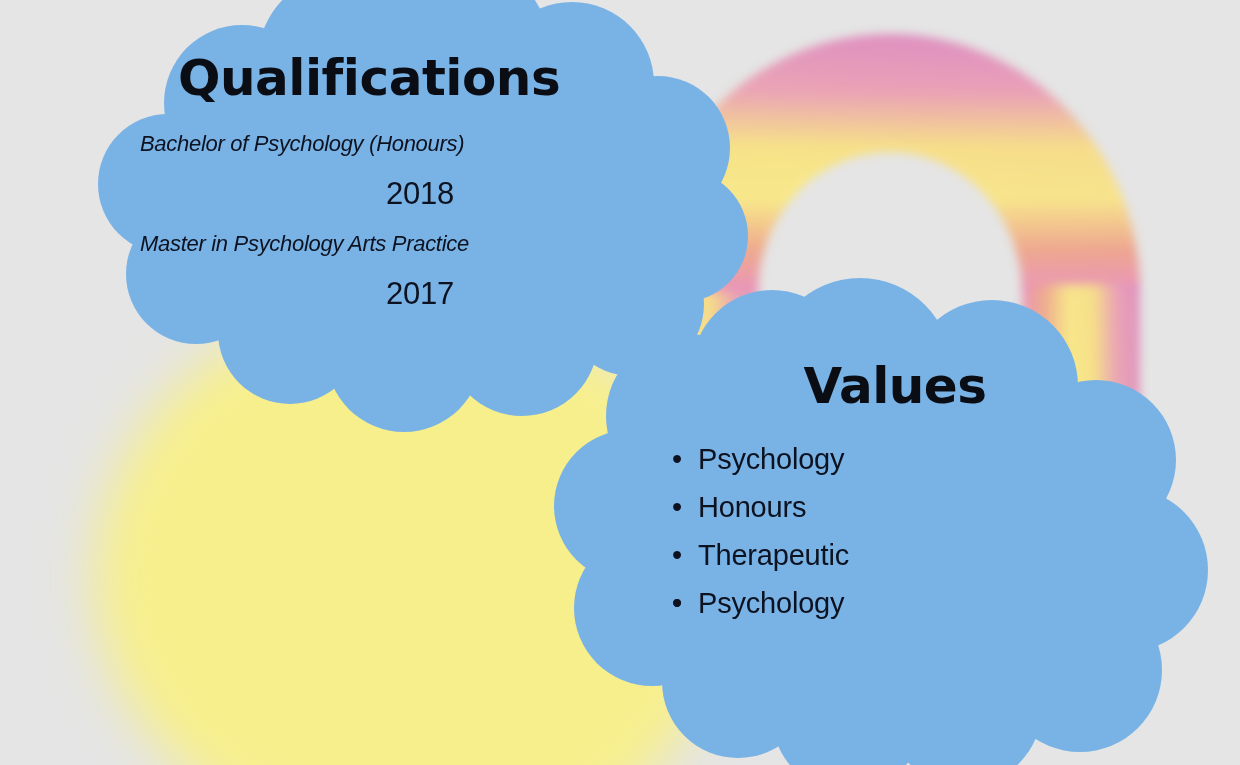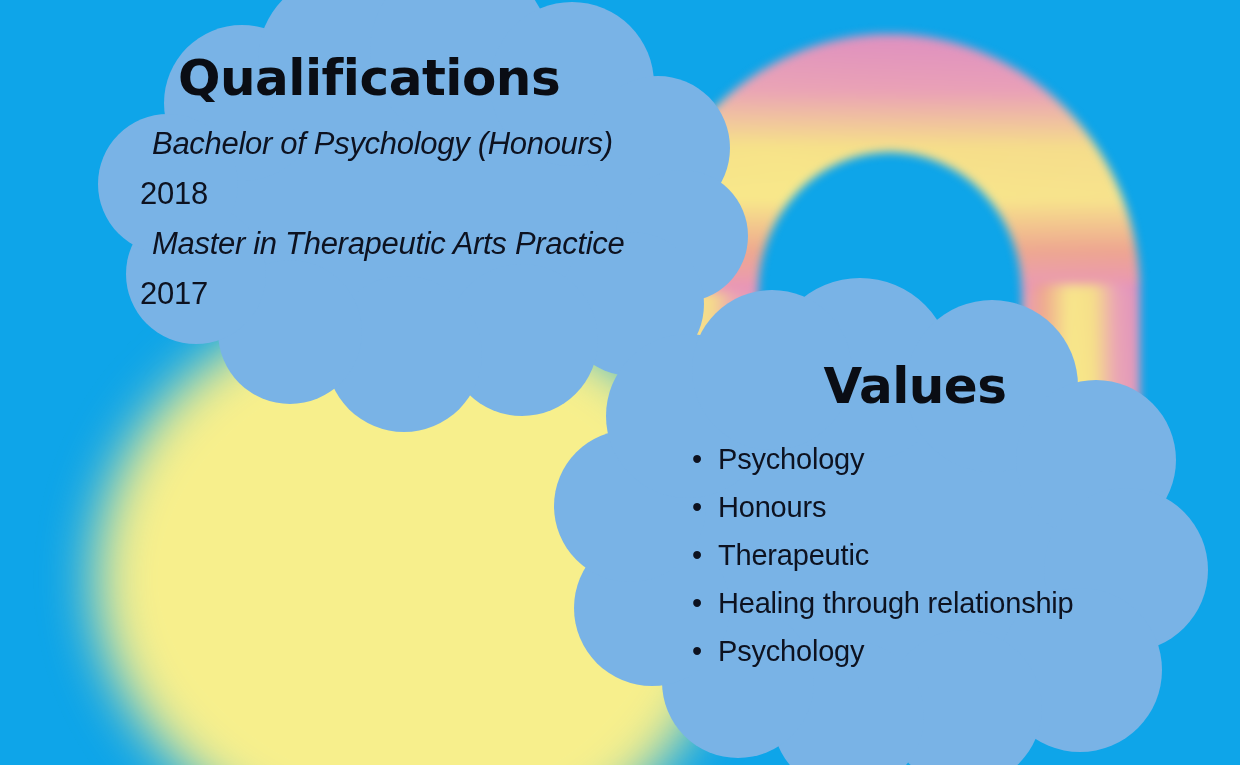--- a/index.html
+++ b/index.html
@@ -8,21 +8,21 @@
     padding: 0;
     background: #ffffff;
   }
   body {
     font-family: "Liberation Sans", sans-serif;
   }
   #canvas {
     position: relative;
     width: 1240px;
     height: 765px;
-    background: #0ea5e9;
+    background: #e5e5e5;
     overflow: hidden;
   }
 
   
   .glow {
     position: absolute;
     left: 95px;
     top: 300px;
     width: 640px;
     height: 560px;
@@ -70,21 +70,21 @@
     z-index: 4;
     color: #0d1220;
   }
 
   #qualifications-text {
     left: 140px;
     top: 52px;
     width: 560px;
   }
   #values-text {
-    left: 660px;
+    left: 640px;
     top: 360px;
     width: 500px;
   }
 
   .heading {
     font-family: "DejaVu Sans", sans-serif;
     font-weight: bold;
     font-size: 50px;
     line-height: 1.05;
     letter-spacing: -0.5px;
@@ -102,34 +102,34 @@
 
   .qual-list {
     list-style: none;
     margin: 14px 0 0 0;
     padding: 0;
   }
   .qual-entry { margin: 0; }
   .qual-degree {
     font-family: "Liberation Sans", sans-serif;
     font-style: italic;
-    font-size: 31px;
+    font-size: 22px;
     line-height: 50px;
     letter-spacing: -0.3px;
     white-space: nowrap;
     color: #0d1220;
-    margin-left: 12px;
   }
   .qual-year {
     font-family: "Liberation Sans", sans-serif;
     font-style: normal;
     font-size: 31px;
     line-height: 50px;
     letter-spacing: -0.2px;
     color: #0d1220;
+    text-align: center;
   }
 
   .values-list {
     list-style: none;
     margin: 22px 0 0 28px;
     padding: 0;
   }
   .values-list li {
     position: relative;
     font-size: 29px;
@@ -245,30 +245,30 @@
   </div>
 
   <div class="text-layer" id="qualifications-text">
     <h1 class="heading">Qualifications</h1>
     <ul class="qual-list">
       <li class="qual-entry">
         <div class="qual-degree">Bachelor of Psychology (Honours)</div>
         <div class="qual-year">2018</div>
       </li>
       <li class="qual-entry">
-        <div class="qual-degree">Master in Therapeutic Arts Practice</div>
+        <div class="qual-degree">Master in Psychology Arts Practice</div>
         <div class="qual-year">2017</div>
       </li>
     </ul>
   </div>
 
   <div class="text-layer" id="values-text">
     <h1 class="heading">Values</h1>
     <ul class="values-list">
       <li><span class="bullet">•</span><span>Psychology</span></li>
       <li><span class="bullet">•</span><span>Honours</span></li>
       <li><span class="bullet">•</span><span>Therapeutic</span></li>
-      <li><span class="bullet">•</span><span>Healing through relationship</span></li>
+      <li><span class="bullet">•</span></li>
       <li><span class="bullet">•</span><span>Psychology</span></li>
     </ul>
   </div>
 
 </div>
 
 </body></html>

